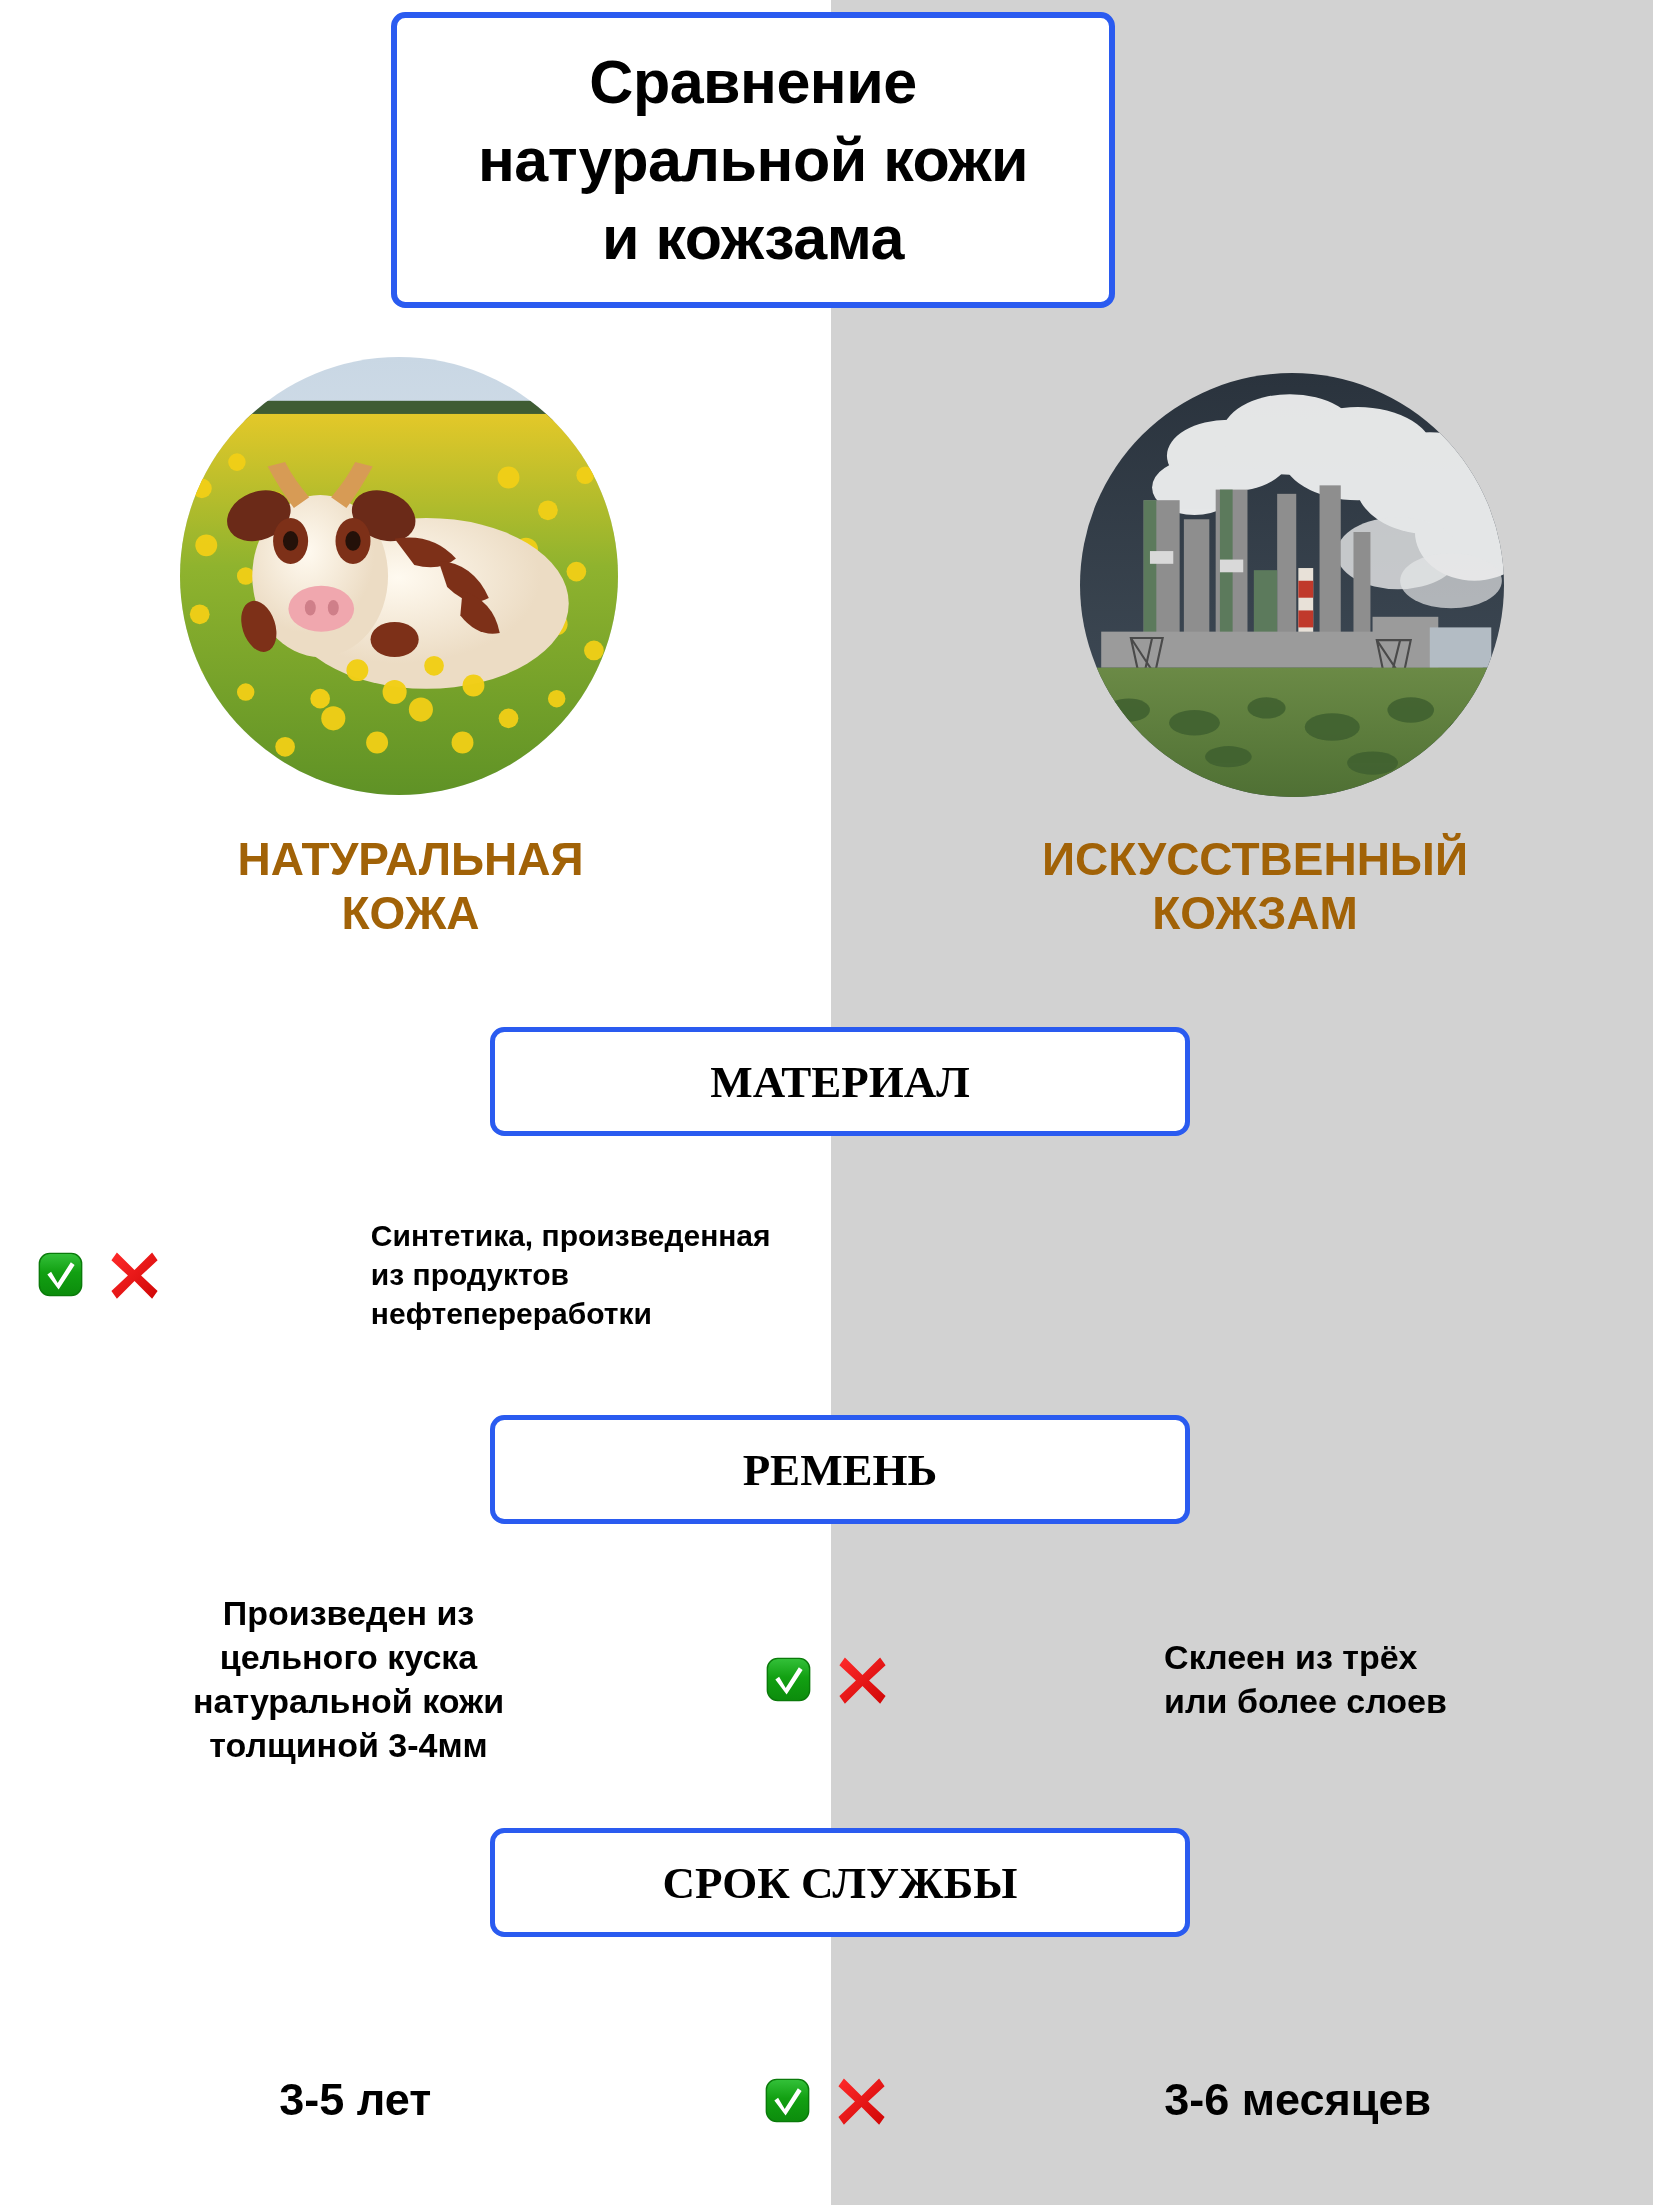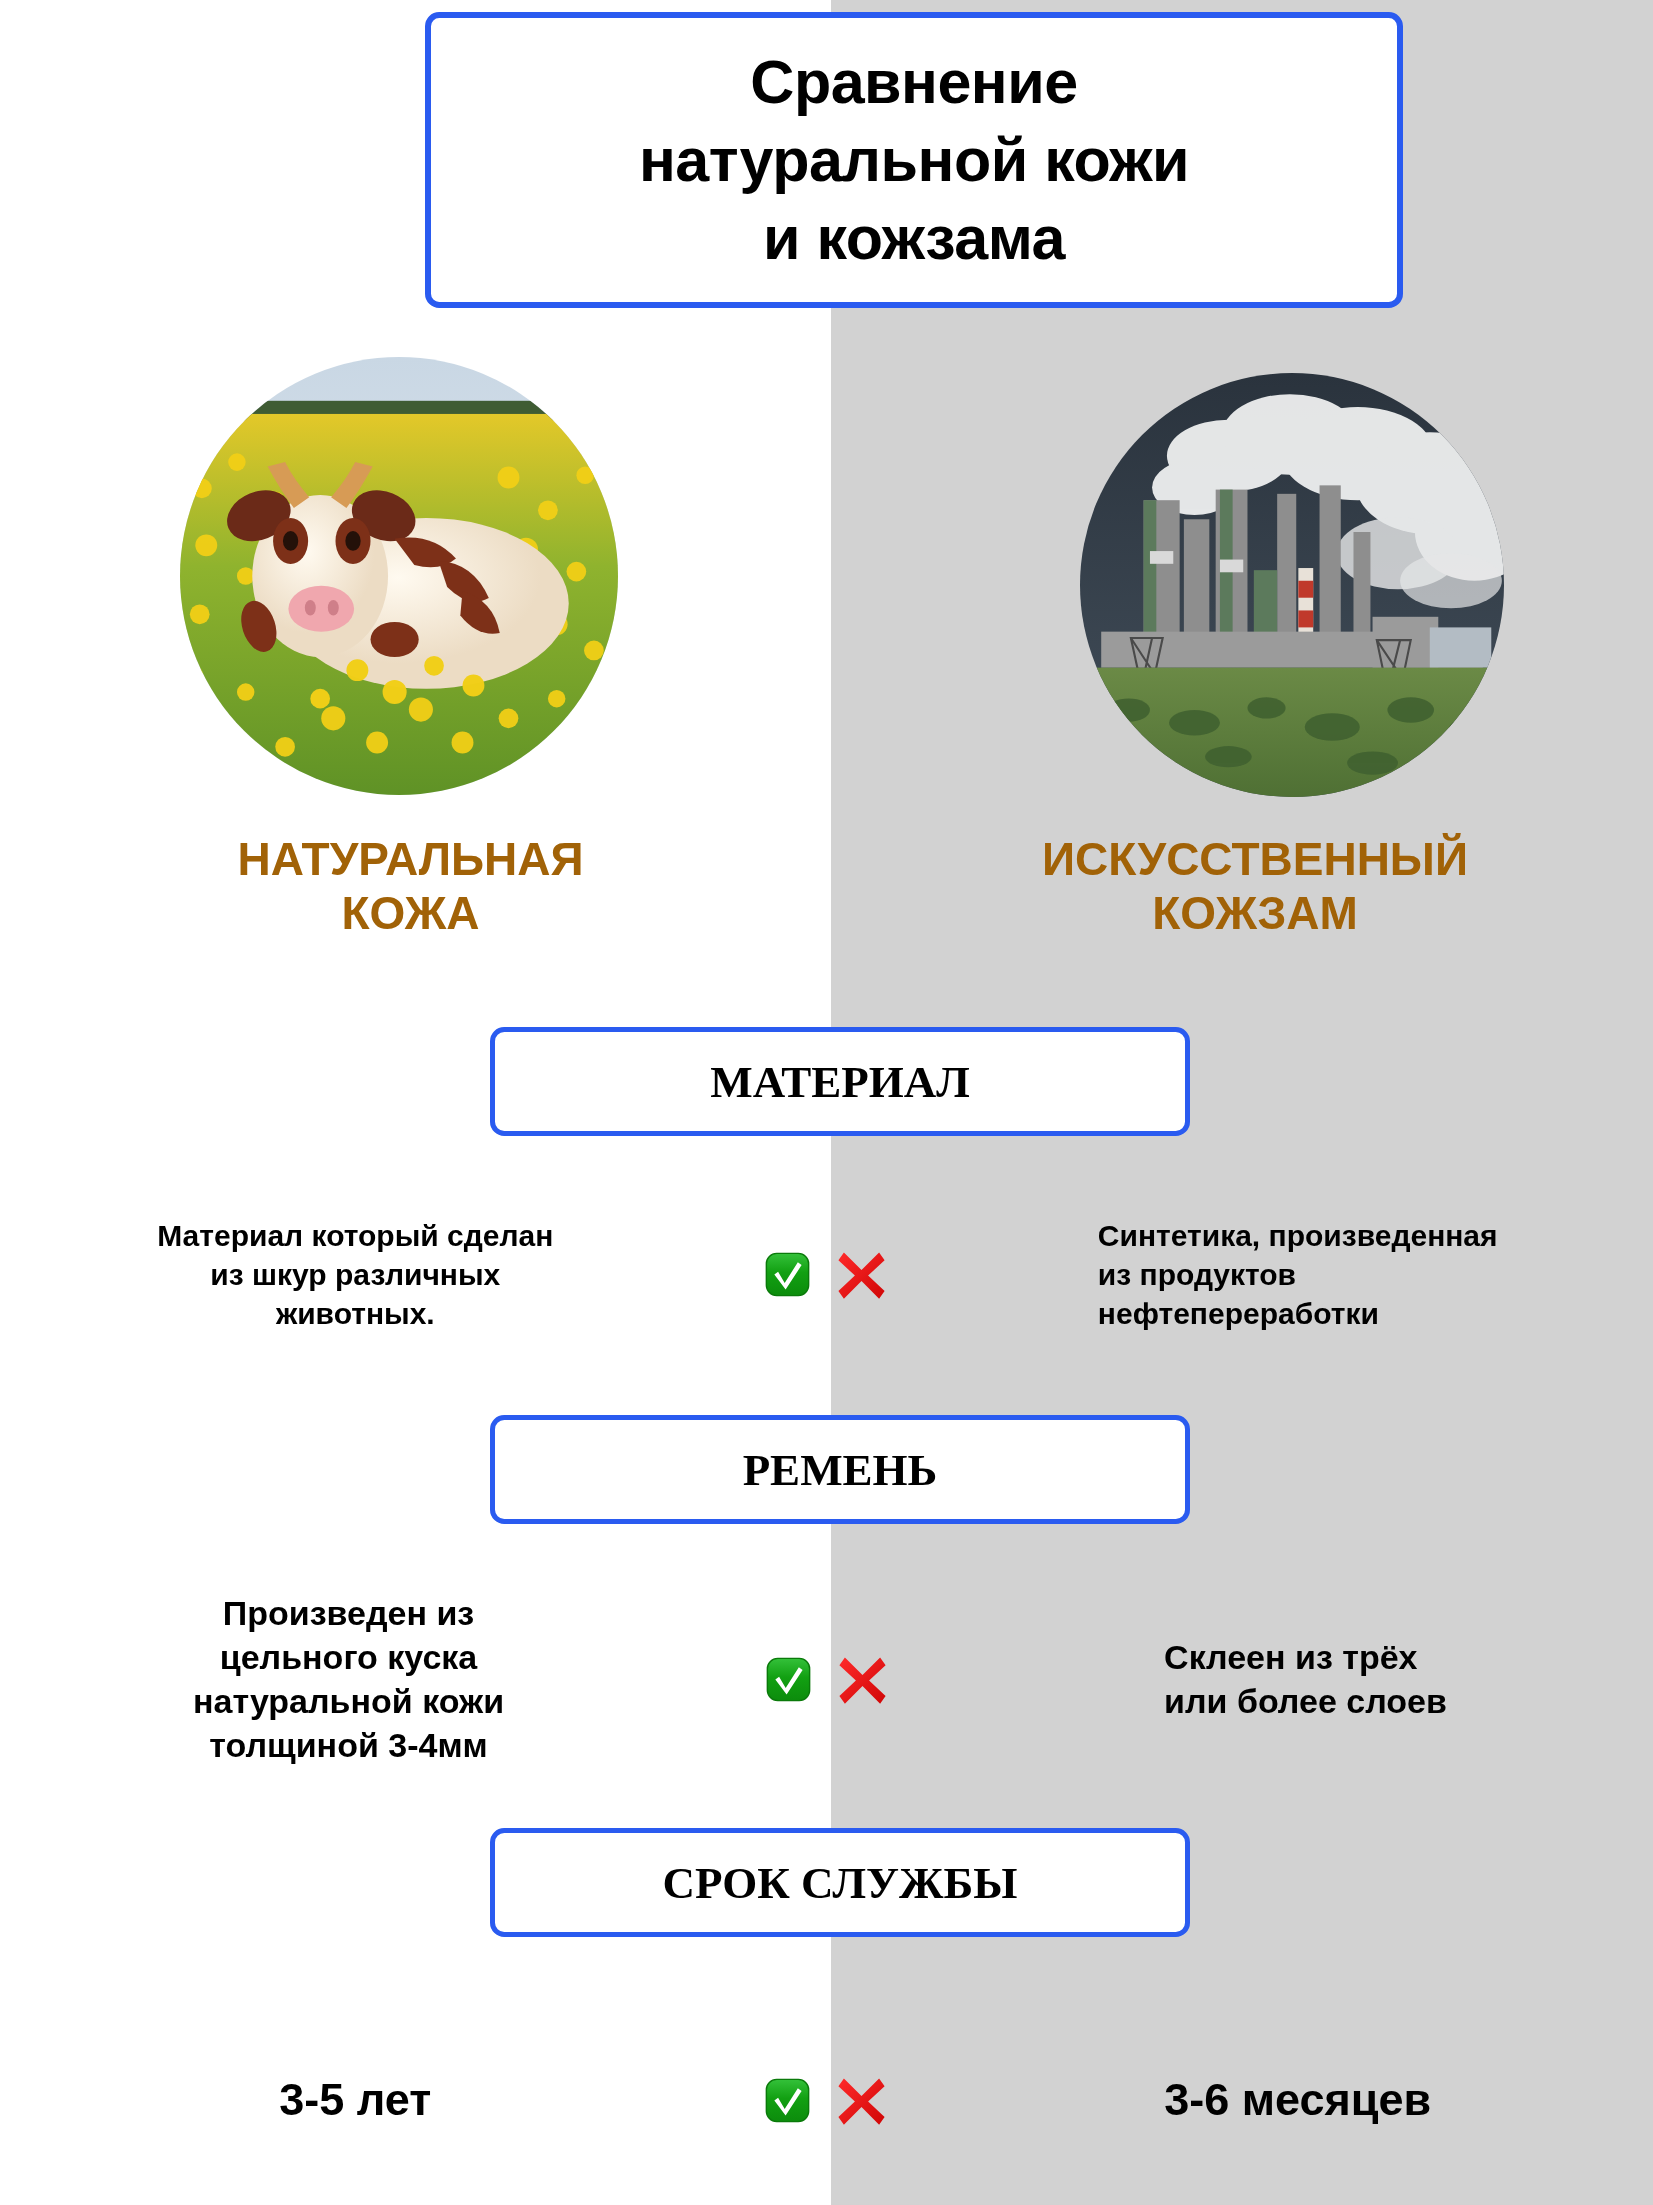--- a/index.html
+++ b/index.html
@@ -32,29 +32,28 @@
     position: absolute;
     left: 831px; top: 0;
     width: 823px; height: 2205px;
     background: #d2d2d2;
   }
 
   
   #title-card {
     position: absolute;
     left: 391px; top: 12px;
-    width: 978px; height: 296px;
+    width: 724px; height: 296px;
     box-sizing: border-box;
     border: 6px solid #2a5bf0;
     border-radius: 14.2px;
     background: #ffffff;
     display: flex;
     align-items: center;
     justify-content: center;
-    margin-left: 34px;
   }
   #title-text {
     font-size: 61px;
     font-weight: bold;
     line-height: 1.28;
     text-align: center;
     color: #000000;
     letter-spacing: -0.5px;
     white-space: pre-line;
   }
@@ -334,23 +333,20 @@
   <div class="column-caption" id="caption-left">НАТУРАЛЬНАЯ
 КОЖА</div>
   <div class="column-caption" id="caption-right">ИСКУССТВЕННЫЙ
 КОЖЗАМ</div>
 
   <div class="section-banner" id="banner-material">
     <div class="section-banner-label">МАТЕРИАЛ</div>
   </div>
 
   <div class="row" id="row-material">
-    <div class="cell-left cell-text size-48">Материал который сделан
-из шкур различных
-животных.</div>
     <div class="marks">
       <span class="mark-check">
         <svg viewBox="0 0 100 100">
           <defs>
             <linearGradient id="gchk1" x1="0" y1="0" x2="0" y2="1">
               <stop offset="0%" stop-color="#34c13a"></stop>
                 <stop offset="45%" stop-color="#12a012"></stop>
                 <stop offset="100%" stop-color="#0c8c0c"></stop>
             </linearGradient>
           </defs>

